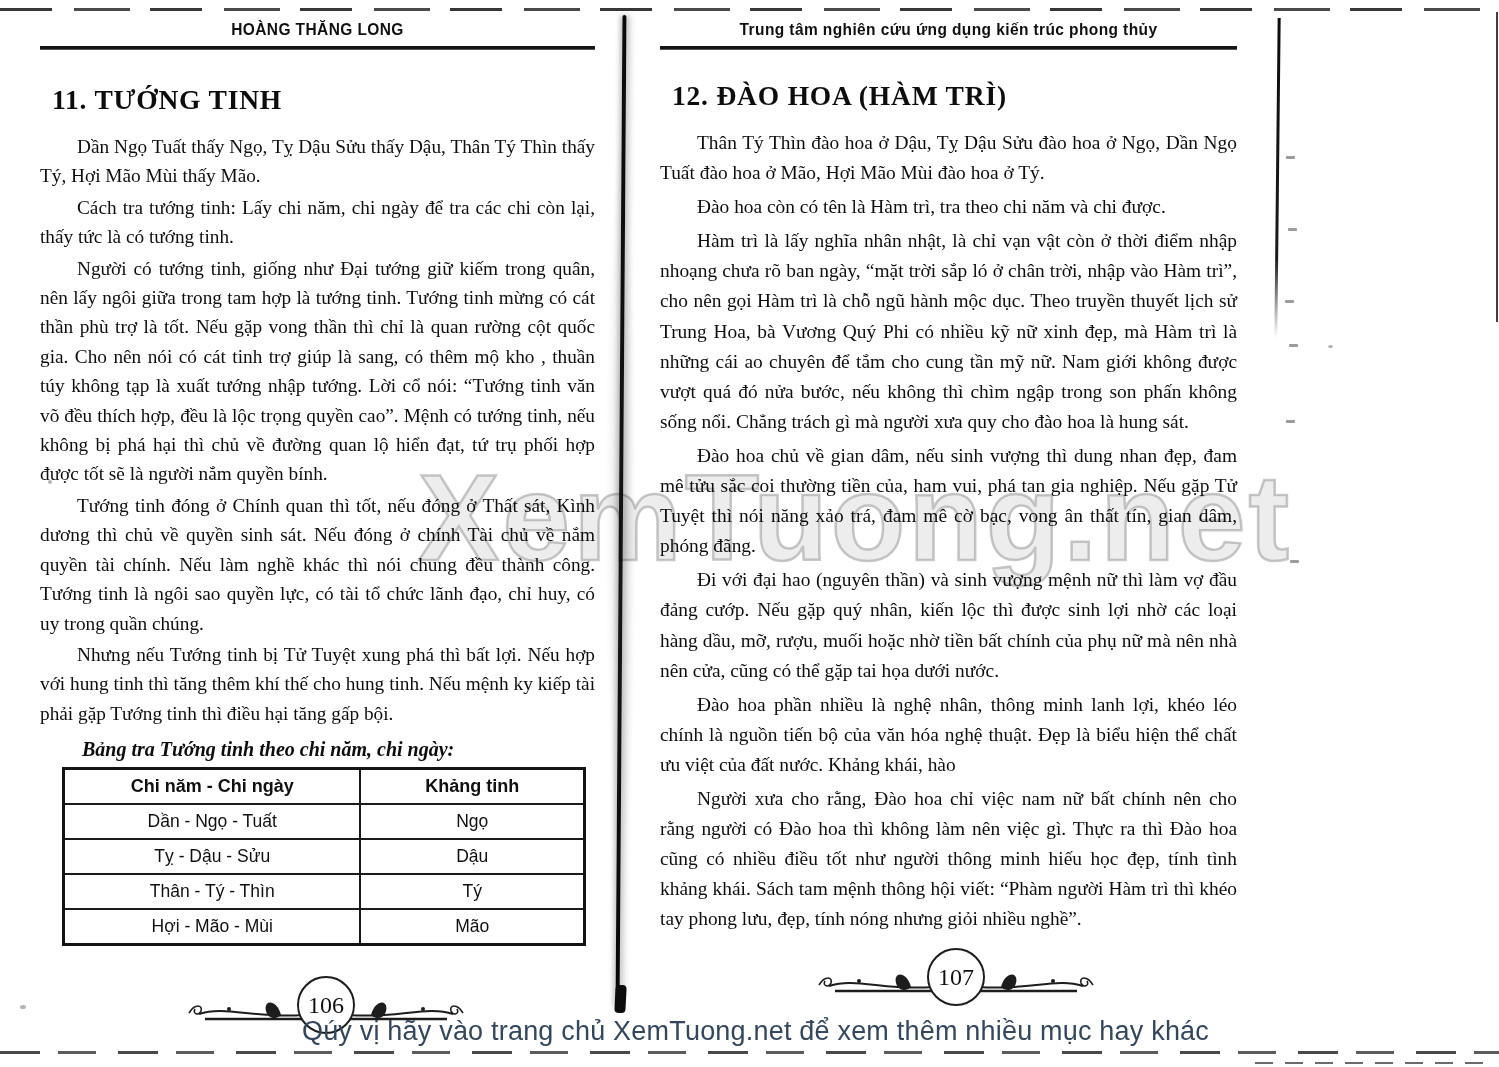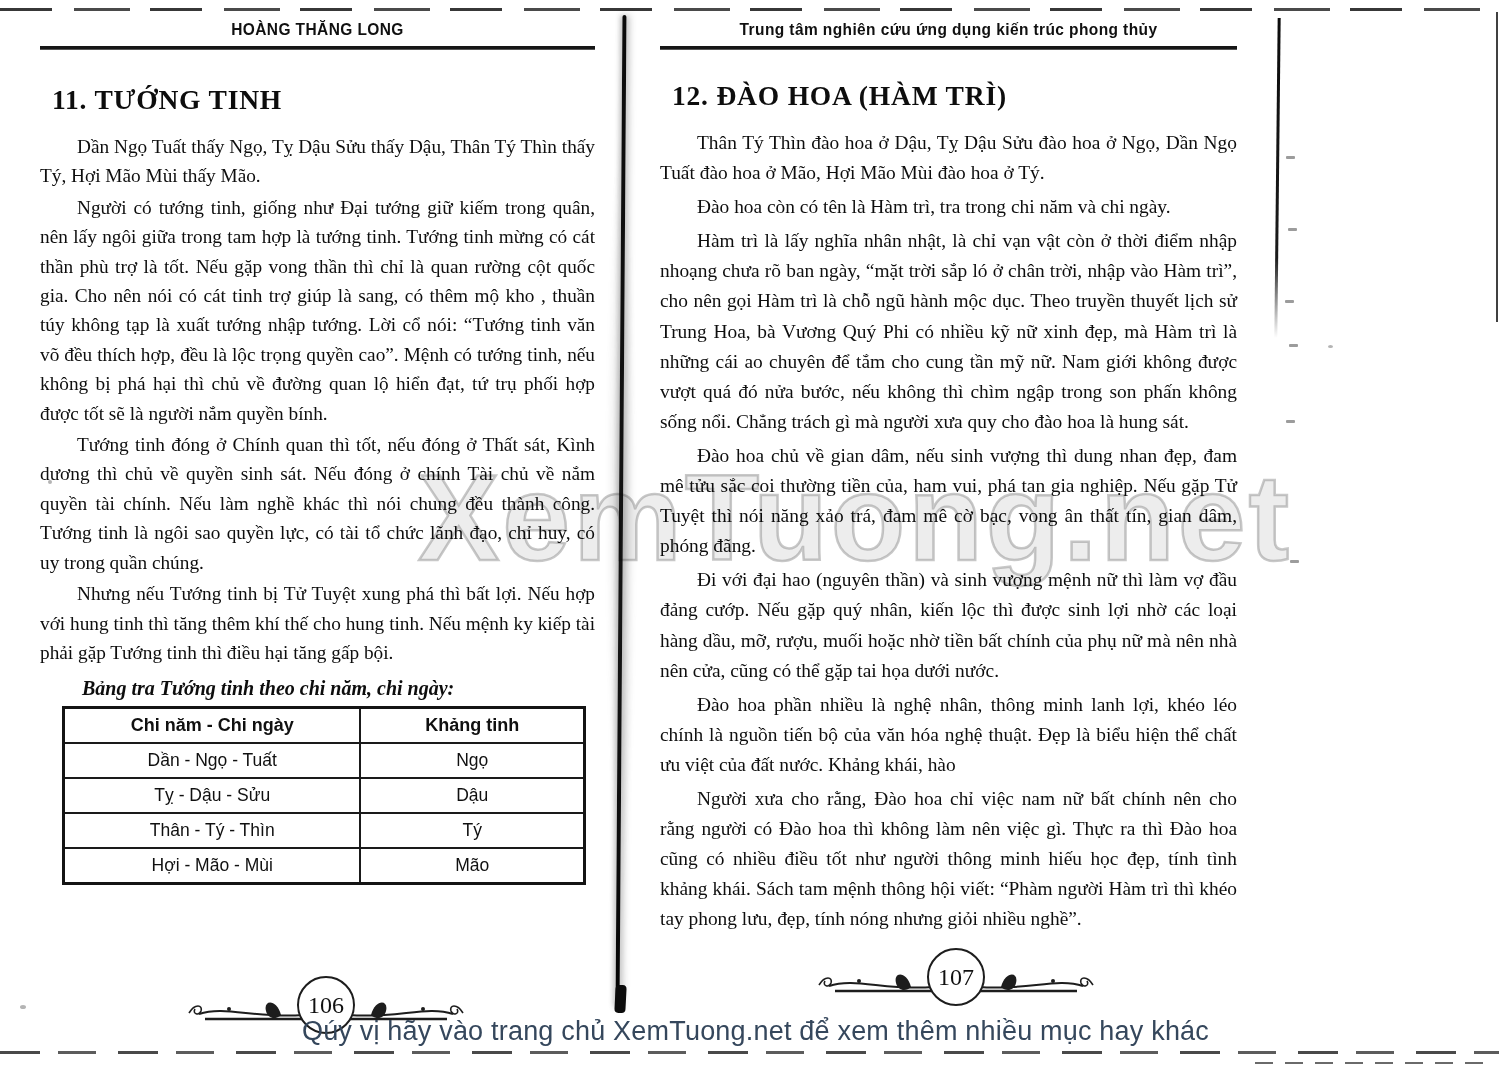--- a/index.html
+++ b/index.html
@@ -130,20 +130,21 @@
 <div class="watermark">XemTuong.net</div>
 
 <div class="page page-left">
   <div class="running-head">HOÀNG THĂNG LONG</div>
   <div class="head-rule"></div>
 
   <h1 class="section-title">11. TƯỚNG TINH</h1>
 
   <div class="body-text">
     <p>Dần Ngọ Tuất thấy Ngọ, Tỵ Dậu Sửu thấy Dậu, Thân Tý Thìn thấy Tý, Hợi Mão Mùi thấy Mão.</p>
+    <p>Cách tra tướng tinh: Lấy chi năm, chi ngày để tra các chi còn lại, thấy tức là có tướng tinh.</p>
     <p>Người có tướng tinh, giống như Đại tướng giữ kiếm trong quân, nên lấy ngôi giữa trong tam hợp là tướng tinh. Tướng tinh mừng có cát thần phù trợ là tốt. Nếu gặp vong thần thì chỉ là quan rường cột quốc gia. Cho nên nói có cát tinh trợ giúp là sang, có thêm mộ kho , thuần túy không tạp là xuất tướng nhập tướng. Lời cổ nói: “Tướng tinh văn võ đều thích hợp, đều là lộc trọng quyền cao”. Mệnh có tướng tinh, nếu không bị phá hại thì chủ về đường quan lộ hiển đạt, tứ trụ phối hợp được tốt sẽ là người nắm quyền bính.</p>
     <p>Tướng tinh đóng ở Chính quan thì tốt, nếu đóng ở Thất sát, Kình dương thì chủ về quyền sinh sát. Nếu đóng ở chính Tài chủ về nắm quyền tài chính. Nếu làm nghề khác thì nói chung đều thành công. Tướng tinh là ngôi sao quyền lực, có tài tổ chức lãnh đạo, chỉ huy, có uy trong quần chúng.</p>
     <p>Nhưng nếu Tướng tinh bị Tử Tuyệt xung phá thì bất lợi. Nếu hợp với hung tinh thì tăng thêm khí thế cho hung tinh. Nếu mệnh ky kiếp tài phải gặp Tướng tinh thì điều hại tăng gấp bội.</p>
   </div>
 
   <div class="table-caption">Bảng tra Tướng tinh theo chi năm, chi ngày:</div>
 
   <table class="lookup">
     <colgroup>
         <col class="c1">
@@ -177,21 +178,21 @@
 </div>
 
 <div class="page page-right">
   <div class="running-head">Trung tâm nghiên cứu ứng dụng kiến trúc phong thủy</div>
   <div class="head-rule"></div>
 
   <h1 class="section-title">12. ĐÀO HOA (HÀM TRÌ)</h1>
 
   <div class="body-text">
     <p>Thân Tý Thìn đào hoa ở Dậu, Tỵ Dậu Sửu đào hoa ở Ngọ, Dần Ngọ Tuất đào hoa ở Mão, Hợi Mão Mùi đào hoa ở Tý.</p>
-    <p>Đào hoa còn có tên là Hàm trì, tra trong chi năm và chi ngày.</p>
+    <p>Đào hoa còn có tên là Hàm trì, tra theo chi năm và chi được.</p>
     <p>Hàm trì là lấy nghĩa nhân nhật, là chỉ vạn vật còn ở thời điểm nhập nhoạng chưa rõ ban ngày, “mặt trời sắp ló ở chân trời, nhập vào Hàm trì”, cho nên gọi Hàm trì là chỗ ngũ hành mộc dục. Theo truyền thuyết lịch sử Trung Hoa, bà Vương Quý Phi có nhiều kỹ nữ xinh đẹp, mà Hàm trì là những cái ao chuyên để tắm cho cung tần mỹ nữ. Nam giới không được vượt quá đó nửa bước, nếu không thì chìm ngập trong son phấn không sống nổi. Chẳng trách gì mà người xưa quy cho đào hoa là hung sát.</p>
     <p>Đào hoa chủ về gian dâm, nếu sinh vượng thì dung nhan đẹp, đam mê tửu sắc coi thường tiền của, ham vui, phá tan gia nghiệp. Nếu gặp Tử Tuyệt thì nói năng xảo trá, đam mê cờ bạc, vong ân thất tín, gian dâm, phóng đãng.</p>
     <p>Đi với đại hao (nguyên thần) và sinh vượng mệnh nữ thì làm vợ đầu đảng cướp. Nếu gặp quý nhân, kiến lộc thì được sinh lợi nhờ các loại hàng dầu, mỡ, rượu, muối hoặc nhờ tiền bất chính của phụ nữ mà nên nhà nên cửa, cũng có thể gặp tai họa dưới nước.</p>
     <p>Đào hoa phần nhiều là nghệ nhân, thông minh lanh lợi, khéo léo chính là nguồn tiến bộ của văn hóa nghệ thuật. Đẹp là biểu hiện thể chất ưu việt của đất nước. Khảng khái, hào</p>
     <p>Người xưa cho rằng, Đào hoa chỉ việc nam nữ bất chính nên cho rằng người có Đào hoa thì không làm nên việc gì. Thực ra thì Đào hoa cũng có nhiều điều tốt như người thông minh hiếu học đẹp, tính tình khảng khái. Sách tam mệnh thông hội viết: “Phàm người Hàm trì thì khéo tay phong lưu, đẹp, tính nóng nhưng giỏi nhiều nghề”.</p>
   </div>
 </div>
 
 <div class="ornament orn-left">
   <svg class="orn-svg" width="118" height="52" viewBox="0 0 118 52">

